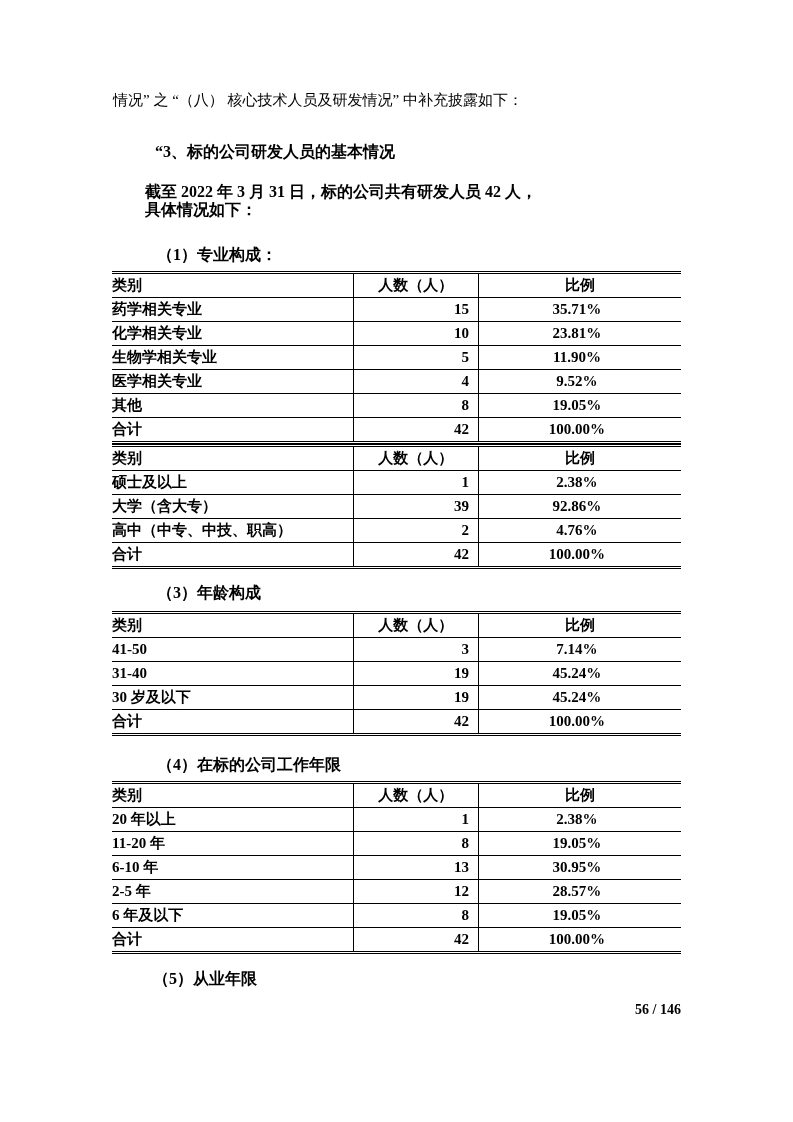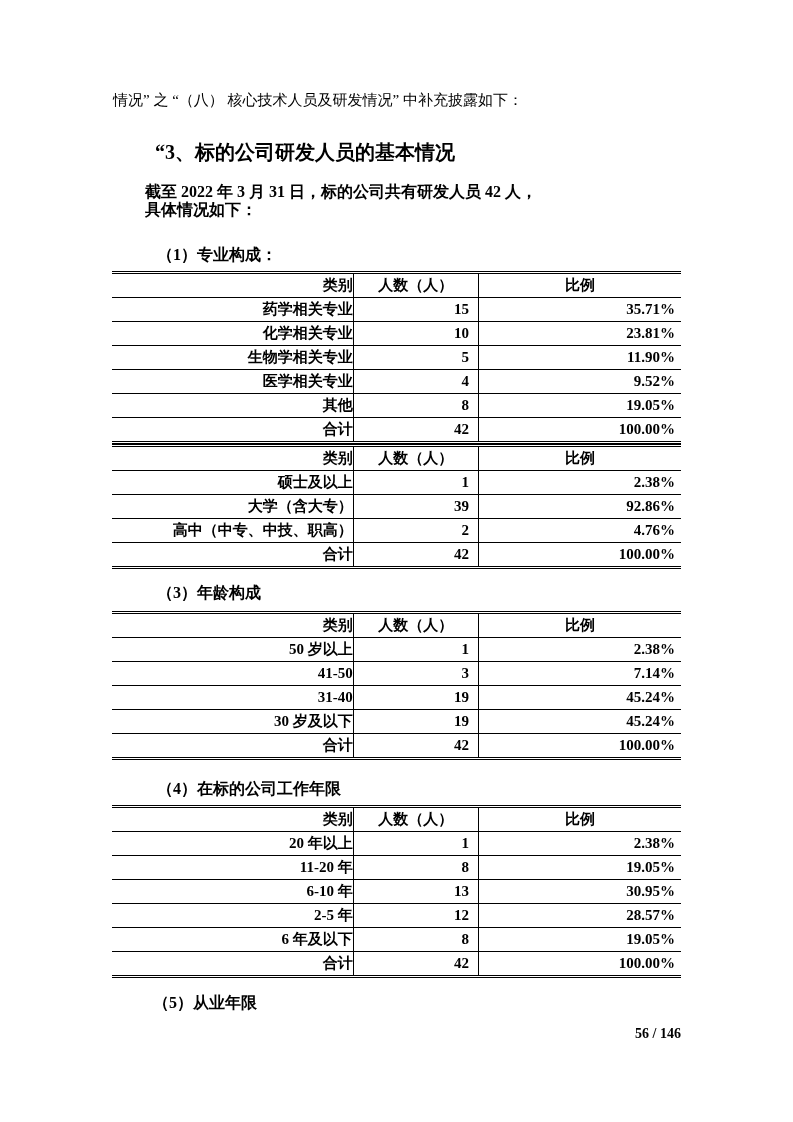--- a/index.html
+++ b/index.html
@@ -16,21 +16,21 @@
     height: 1122px;
     padding: 91px 112px 0 112px;
   }
   .intro {
     font-size: 15px;
     font-weight: 400;
     line-height: 18px;
     margin-left: 1px;
   }
   .sec-title {
-    font-size: 20px;
+    font-size: 16px;
     font-weight: 700;
     line-height: 18px;
     margin: 34px 0 0 43px;
   }
   .para {
     font-size: 16px;
     font-weight: 700;
     line-height: 18px;
     margin: 22px 0 0 33px;
   }
@@ -55,25 +55,25 @@
   .data-table th, .data-table td {
     border-bottom: 1px solid #000;
     height: 23px;
     font-size: 15px;
     font-weight: 700;
     line-height: 23px;
     padding: 0;
     white-space: nowrap;
     overflow: hidden;
   }
-  .data-table .c0 { width: 42.4%; border-right: 1.5px solid #000; text-align: right; }
+  .data-table .c0 { width: 42.4%; border-right: 1.5px solid #000; text-align: left; }
   .data-table .c1 { width: 22.0%; border-right: 1.5px solid #000; text-align: center; }
   .data-table .c2 { width: 35.6%; text-align: center; }
   .data-table td.c1 { text-align: right; padding-right: 9px; }
-  .data-table td.c2 { text-align: right; padding-right: 6px; }
+  .data-table td.c2 { padding-right: 6px; }
   .page-number {
     width: 569px;
     margin-top: 14px;
     text-align: right;
     font-size: 14px;
     font-weight: 700;
   }
 </style>
 </head>
 <body>
@@ -171,25 +171,20 @@
       <table class="data-table">
           <thead>
             <tr>
               <th class="c0">类别</th>
               <th class="c1">人数（人）</th>
               <th class="c2">比例</th>
             </tr>
           </thead>
           <tbody>
             <tr>
-              <td class="c0">50 岁以上</td>
-              <td class="c1">1</td>
-              <td class="c2">2.38%</td>
-            </tr>
-            <tr>
               <td class="c0">41-50</td>
               <td class="c1">3</td>
               <td class="c2">7.14%</td>
             </tr>
             <tr>
               <td class="c0">31-40</td>
               <td class="c1">19</td>
               <td class="c2">45.24%</td>
             </tr>
             <tr>

